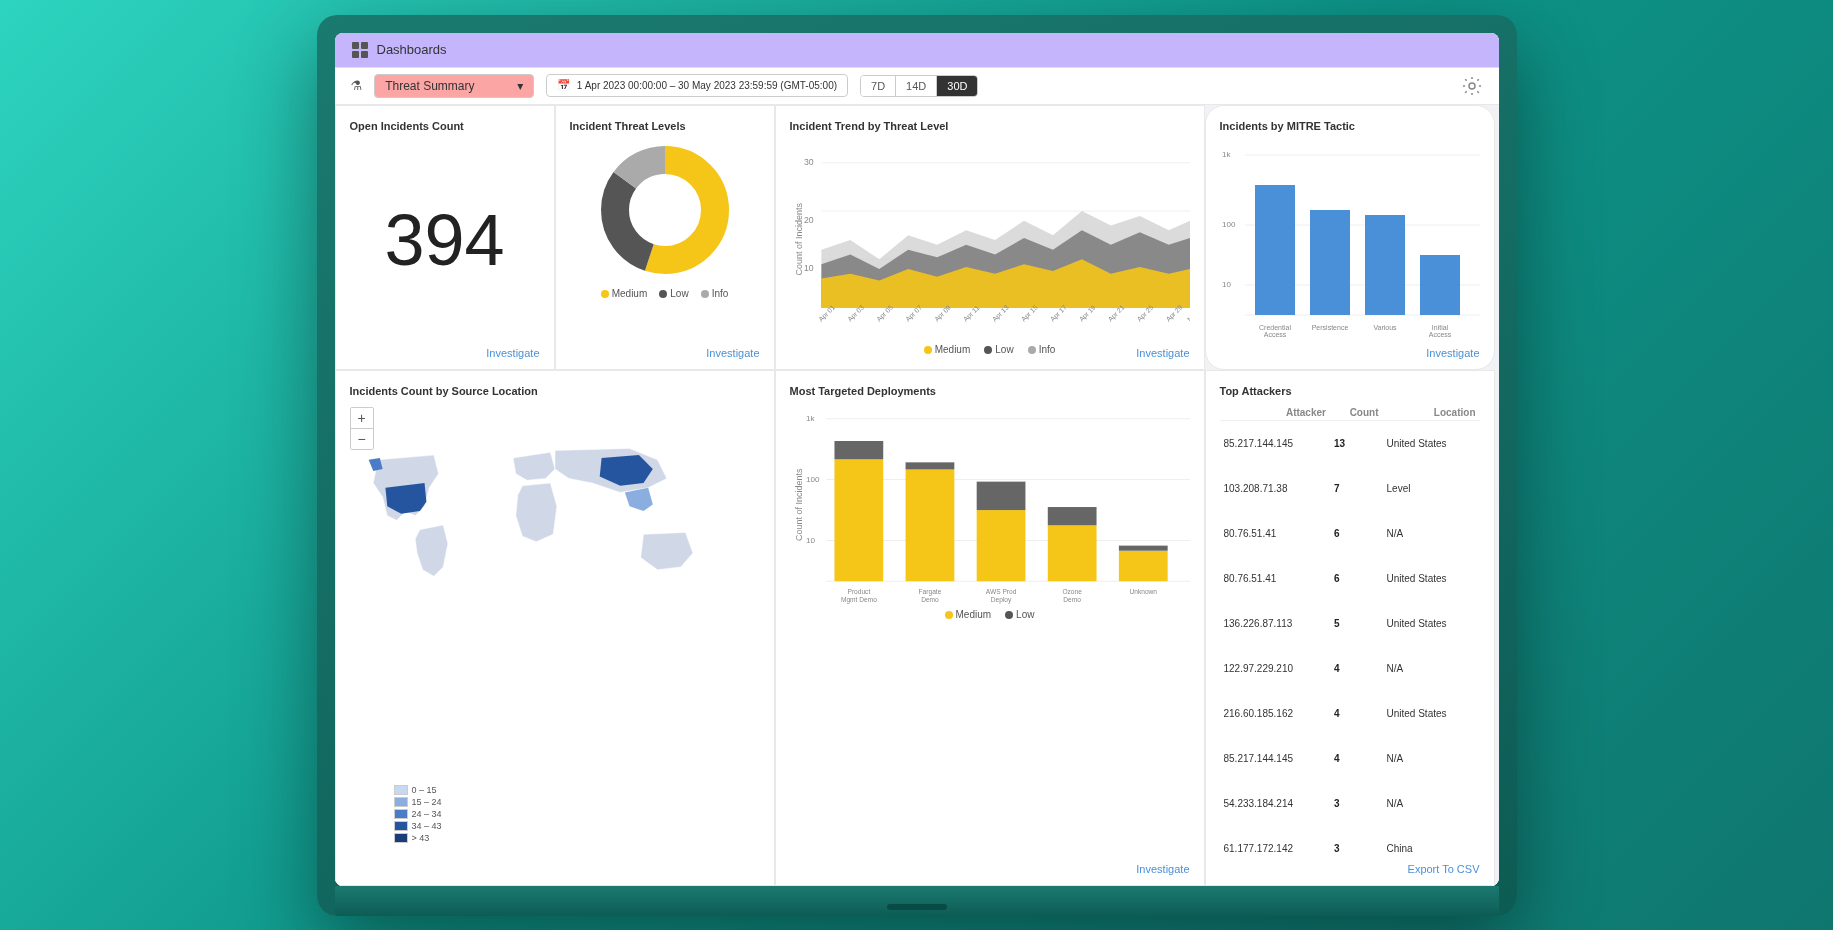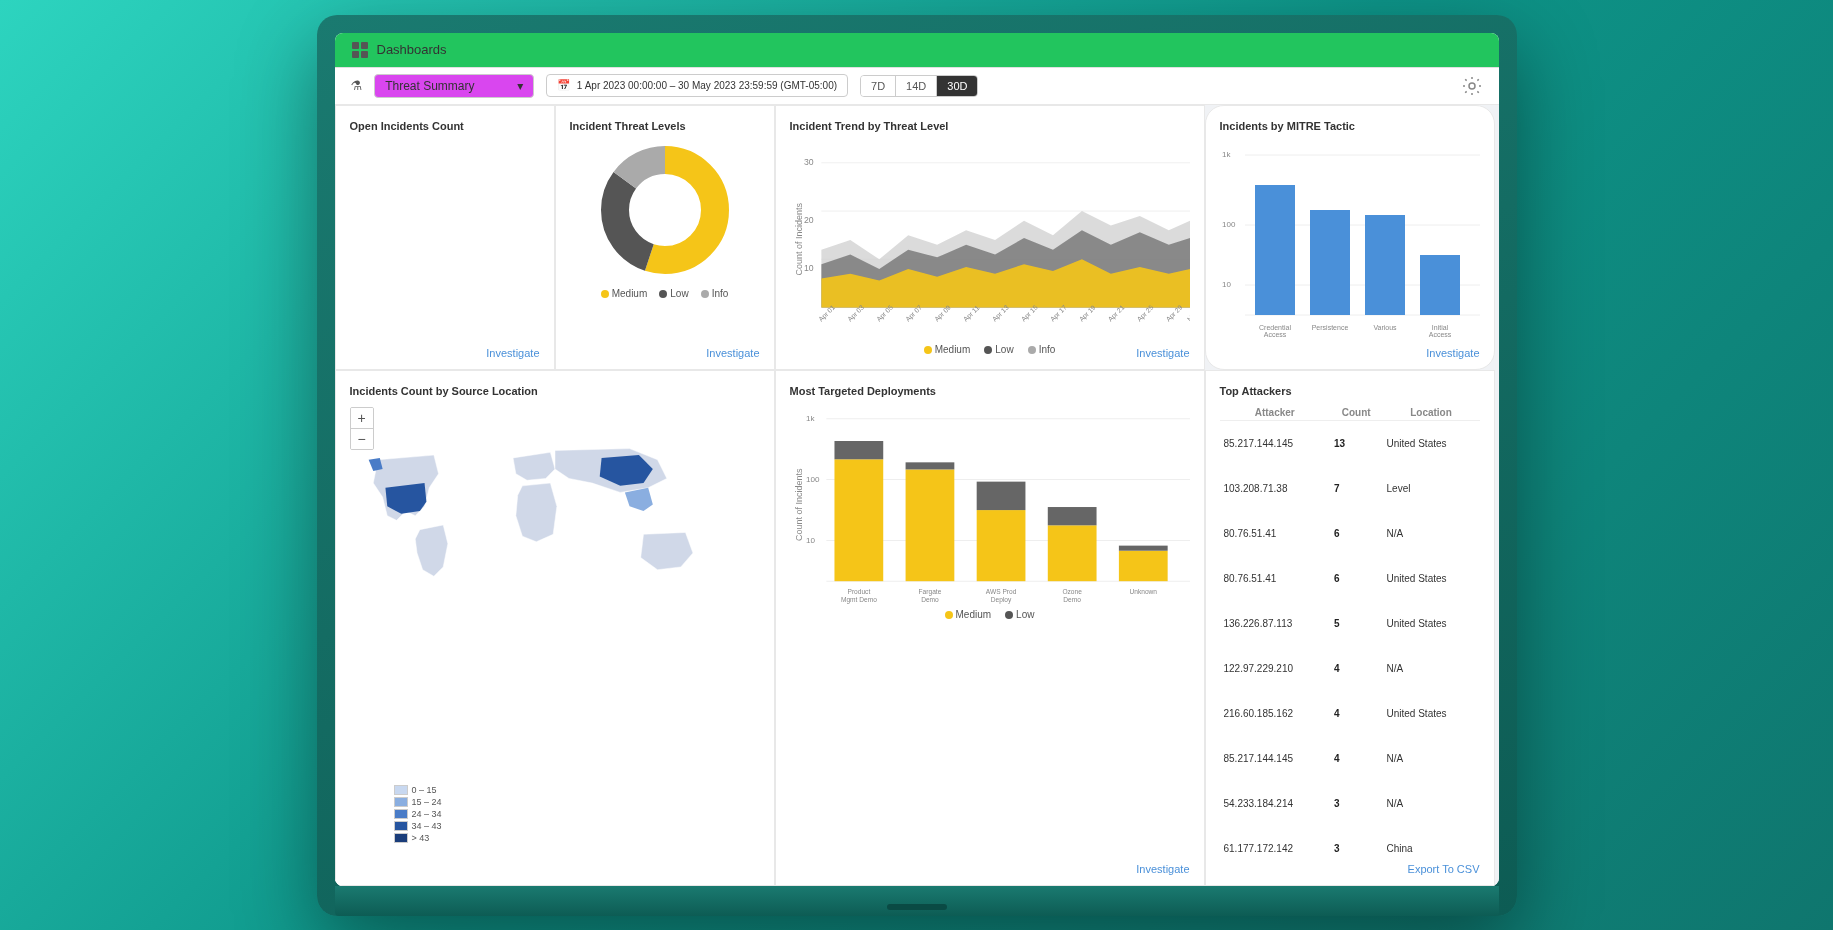--- a/index.html
+++ b/index.html
@@ -17,21 +17,21 @@
       border-radius: 20px;
       padding: 18px 18px 0 18px;
       box-shadow: 0 30px 80px rgba(0,0,0,0.4);
     }
     .laptop-screen {
       background: #fff;
       border-radius: 8px;
       overflow: hidden;
     }
     .top-bar {
-      background: #22c55e;
+      background: #c4b5fd;
       border-bottom: 1px solid #e0e0e0;
       padding: 8px 16px;
       display: flex;
       align-items: center;
       gap: 8px;
     }
     .top-bar-icon {
       width: 18px; height: 18px;
       display: inline-flex;
       align-items: center;
@@ -52,21 +52,21 @@
     }
     .dropdown-btn {
       display: flex;
       align-items: center;
       gap: 6px;
       border: 1px solid #ccc;
       border-radius: 4px;
       padding: 4px 10px;
       font-size: 12px;
       color: #333;
-      background: #d946ef;
+      background: #fca5a5;
       cursor: pointer;
       min-width: 160px;
     }
     .date-range-btn {
       display: flex;
       align-items: center;
       gap: 6px;
       border: 1px solid #ccc;
       border-radius: 4px;
       padding: 4px 10px;
@@ -187,21 +187,21 @@
     .attackers-card {
       grid-column: 4 / 5;
       min-height: 290px;
     }
     .attackers-table {
       width: 100%;
       border-collapse: collapse;
       font-size: 10px;
     }
     .attackers-table th {
-      text-align: center;
+      text-align: right;
       color: #888;
       font-weight: 600;
       padding: 2px 4px;
       border-bottom: 1px solid #eee;
     }
     .attackers-table td {
       padding: 17px 4px;
       color: #333;
       font-size: 10px;
     }
@@ -293,20 +293,23 @@
           <circle cx="11" cy="11" r="3"></circle>
           <path d="M11 2v2M11 18v2M2 11h2M18 11h2M4.22 4.22l1.42 1.42M16.36 16.36l1.42 1.42M4.22 17.78l1.42-1.42M16.36 5.64l1.42-1.42"></path>
         </svg>
       </span>
     </div>
 
     <div class="dashboard-grid">
 
       <div class="card" style="grid-column:1;grid-row:1;">
         <div class="card-title">Open Incidents Count</div>
+        <div class="card-count">
+          <span class="count-number">394</span>
+        </div>
         <div class="card-footer">Investigate</div>
       </div>
 
       <div class="card" style="grid-column:2;grid-row:1;">
         <div class="card-title">Incident Threat Levels</div>
         <div class="donut-container">
           <svg width="140" height="140" viewBox="0 0 140 140">
 
             <circle cx="70" cy="70" r="50" fill="none" stroke="#f5c518" stroke-width="28" stroke-dasharray="172.8 314.16" stroke-dashoffset="0" transform="rotate(-90 70 70)"></circle>
             <circle cx="70" cy="70" r="50" fill="none" stroke="#555" stroke-width="28" stroke-dasharray="94.25 314.16" stroke-dashoffset="-172.8" transform="rotate(-90 70 70)"></circle>

